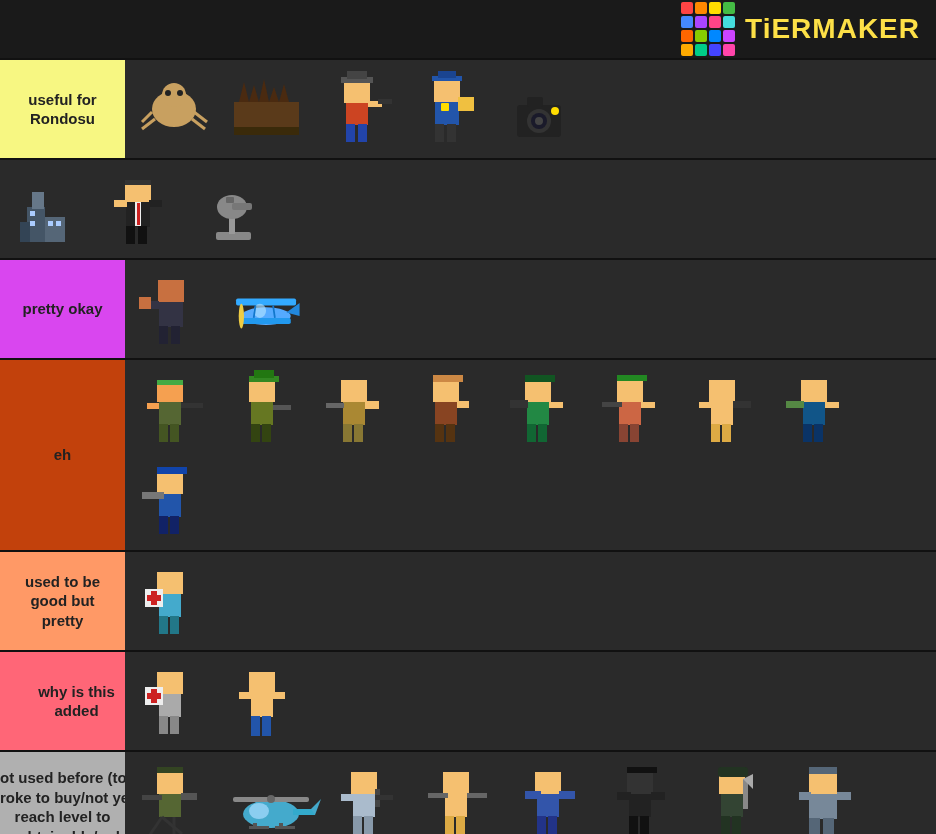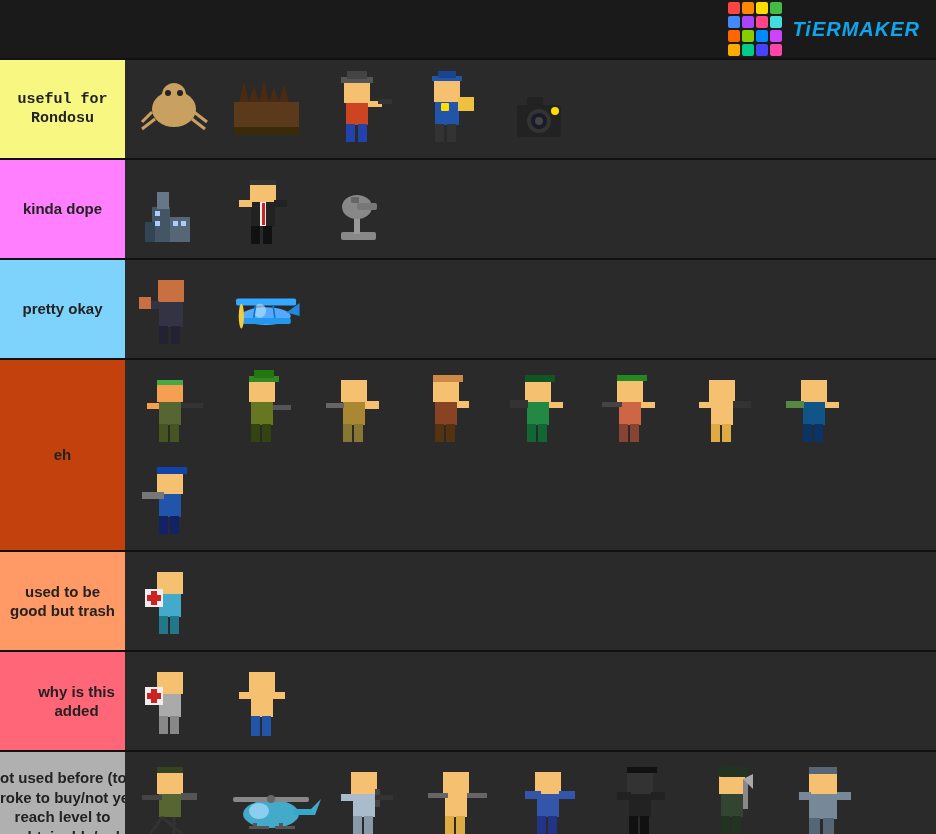--- a/index.html
+++ b/index.html
@@ -65,29 +65,28 @@
       grid-template-columns: repeat(4, 12px);
       grid-template-rows: repeat(4, 12px);
       gap: 2px;
     }
     .logo-cell {
       width: 12px;
       height: 12px;
       border-radius: 2px;
     }
     .logo-text {
-      font-size: 20px;
+      font-size: 28px;
       font-weight: bold;
-      color: #0ea5e9;
-      font-style: italic;
+      color: #fde047;
       letter-spacing: 1px;
     }
-    .tier-rondosu { background: #f7f782; font-family: Liberation Mono, monospace; }
+    .tier-rondosu { background: #f7f782; }
     .tier-kinda { background: #ff7fff; }
-    .tier-pretty { background: #7dd3fc; }
+    .tier-pretty { background: #d946ef; }
     .tier-eh { background: #c2410c; }
     .tier-used { background: #ff9966; }
     .tier-why { background: #ff6677; padding-left: 36px; }
     .tier-not-used { background: #b0b0b0; }
 
     
     .char-svg {
       width: 75px;
       height: 85px;
     }
@@ -204,21 +203,20 @@
           <circle cx="34" cy="54" r="8" fill="#1a1a2a"></circle>
           <circle cx="34" cy="54" r="4" fill="#444"></circle>
           <rect x="22" y="30" width="16" height="10" fill="#222" rx="2"></rect>
           <circle cx="50" cy="44" r="4" fill="#ffdd00"></circle>
         </svg>
       </div>
     </div>
   </div>
 
   <div class="tier-row">
-    <div class="tier-label tier-kinda">kinda dope</div>
     <div class="tier-content">
 
       <div class="tier-item">
         <svg class="char-svg" viewBox="0 0 75 85">
           <rect x="15" y="40" width="18" height="35" fill="#445566"></rect>
           <rect x="33" y="50" width="20" height="25" fill="#556677"></rect>
           <rect x="8" y="55" width="10" height="20" fill="#334455"></rect>
           <rect x="20" y="25" width="12" height="17" fill="#667788"></rect>
 
           <rect x="18" y="44" width="5" height="5" fill="#aaccff"></rect>
@@ -406,21 +404,21 @@
           <rect x="20" y="8" width="30" height="7" fill="#1144aa"></rect>
           <rect x="22" y="57" width="9" height="18" fill="#112266"></rect>
           <rect x="33" y="57" width="9" height="18" fill="#112266"></rect>
           <rect x="5" y="33" width="22" height="7" fill="#777"></rect>
         </svg>
       </div>
     </div>
   </div>
 
   <div class="tier-row">
-    <div class="tier-label tier-used">used to be good but trash</div>
+    <div class="tier-label tier-used">used to be good but pretty</div>
     <div class="tier-content">
 
       <div class="tier-item">
         <svg class="char-svg" viewBox="0 0 75 85">
           <rect x="22" y="32" width="22" height="26" fill="#44aacc"></rect>
           <rect x="20" y="13" width="26" height="22" fill="#f5c070"></rect>
 
           <rect x="8" y="30" width="18" height="18" fill="#eee"></rect>
           <rect x="14" y="32" width="6" height="14" fill="#cc2222"></rect>
           <rect x="10" y="36" width="14" height="6" fill="#cc2222"></rect>

